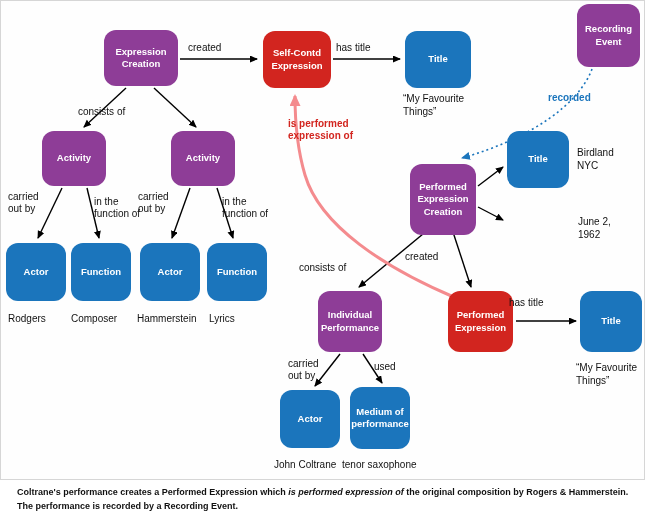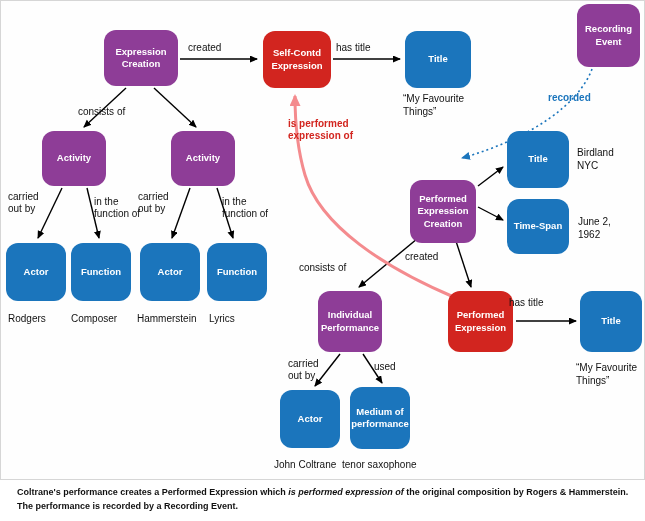--- a/index.html
+++ b/index.html
@@ -88,28 +88,25 @@
     </div>
   <div class="node blue" style="left:71px;top:243px;width:60px;height:58px">
       <span>Function</span>
     </div>
   <div class="node blue" style="left:140px;top:243px;width:60px;height:58px">
       <span>Actor</span>
     </div>
   <div class="node blue" style="left:207px;top:243px;width:60px;height:58px">
       <span>Function</span>
     </div>
-  <div class="node purple" style="left:410px;top:180px;width:66px;height:63px">
+  <div class="node purple" style="left:410px;top:164px;width:66px;height:71px">
       <span>Performed Expression Creation</span>
     </div>
   <div class="node blue" style="left:507px;top:131px;width:62px;height:57px">
       <span>Title</span>
-    </div>
-  <div class="node blue" style="left:507px;top:199px;width:62px;height:55px">
-      <span>Time-Span</span>
     </div>
   <div class="node purple" style="left:318px;top:291px;width:64px;height:61px">
       <span>Individual Performance</span>
     </div>
   <div class="node red" style="left:448px;top:291px;width:65px;height:61px">
       <span>Performed Expression</span>
     </div>
   <div class="node blue" style="left:580px;top:291px;width:62px;height:61px">
       <span>Title</span>
     </div>

